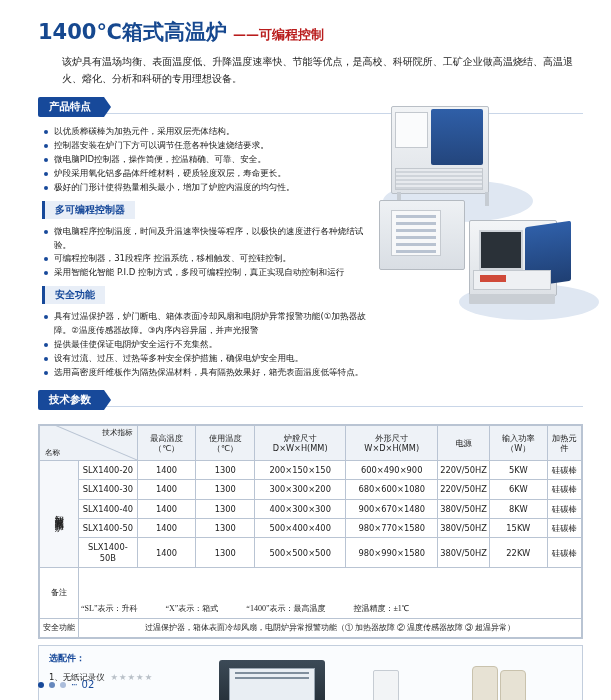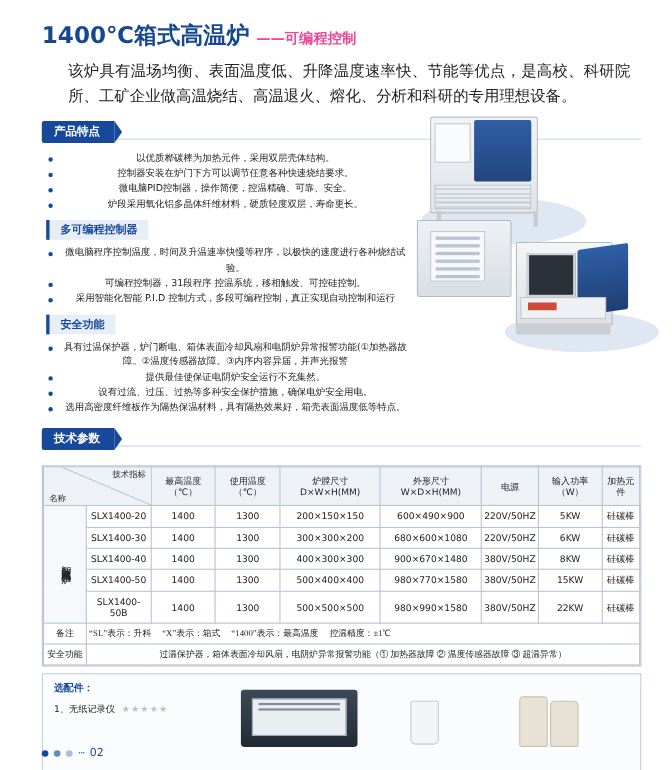--- a/index.html
+++ b/index.html
@@ -30,26 +30,26 @@
   }
   .main-title {
     font-size: 21px;
     font-weight: bold;
     color: #16488f;
     letter-spacing: 0px;
   }
   .sub-title {
     font-size: 13px;
     font-weight: bold;
-    color: #ec4899;
+    color: #b91c1c;
     margin-left: 6px;
   }
   .intro {
     margin: 8px 38px 0 62px;
-    font-size: 14px;
+    font-size: 10px;
     line-height: 1.65;
     color: #222;
     text-align: justify;
   }
   
   .sec-head {
     position: relative;
     margin: 10px 0 6px 38px;
     display: inline-block;
     background: #17499a;
@@ -87,21 +87,20 @@
     font-weight: bold;
     padding: 2px 10px;
     margin: 6px 0 4px 42px;
   }
   
   .blist {
     margin: 2px 0 0 44px;
     padding: 0;
     list-style: none;
     width: 330px;
-    text-align: center;
   }
   .blist li {
     position: relative;
     font-size: 8.6px;
     line-height: 1.62;
     color: #222;
     padding-left: 10px;
   }
   .blist li::before {
     content: "";
@@ -249,21 +248,21 @@
     display: inline-block;
     line-height: 1.15;
   }
   .note-row td {
     text-align: left;
     padding-left: 8px;
     font-size: 8px;
     font-family: Liberation Serif, serif;
   }
   .note-label { width: 34px; text-align: center !important; }
-  .note-cells { display: flex; gap: 10px; }
+  .note-cells { display: flex; gap: 28px; margin-top: 32px; }
   
   .opt-box {
     margin: 6px 28px 0 38px;
     border: 1px solid #c3cedd;
     background: #fafcfe;
     height: 112px;
     position: relative;
     box-sizing: border-box;
   }
   .opt-title {
@@ -335,20 +334,21 @@
   
   <div class="sec-head-wrap">
     <div class="sec-rule" style="top:26px;"></div>
     <div class="sec-head">产品特点</div>
   </div>
   <ul class="blist">
     <li>以优质桦碳棒为加热元件，采用双层壳体结构。</li>
     <li>控制器安装在炉门下方可以调节任意各种快速烧结要求。</li>
     <li>微电脑PID控制器，操作简便，控温精确、可靠、安全。</li>
     <li>炉段采用氧化铝多晶体纤维材料，硬质轻度双层，寿命更长。</li>
+    <li>极好的门形计使得热量相头最小，增加了炉腔内温度的均匀性。</li>
   </ul>
 
   
   <div class="sub-head">多可编程控制器</div>
   <ul class="blist">
     <li>微电脑程序控制温度，时间及升温速率快慢等程序，以极快的速度进行各种烧结试验。</li>
     <li>可编程控制器，31段程序 控温系统，移相触发、可控硅控制。</li>
     <li>采用智能化智能 P.I.D 控制方式，多段可编程控制，真正实现自动控制和运行</li>
   </ul>
 

